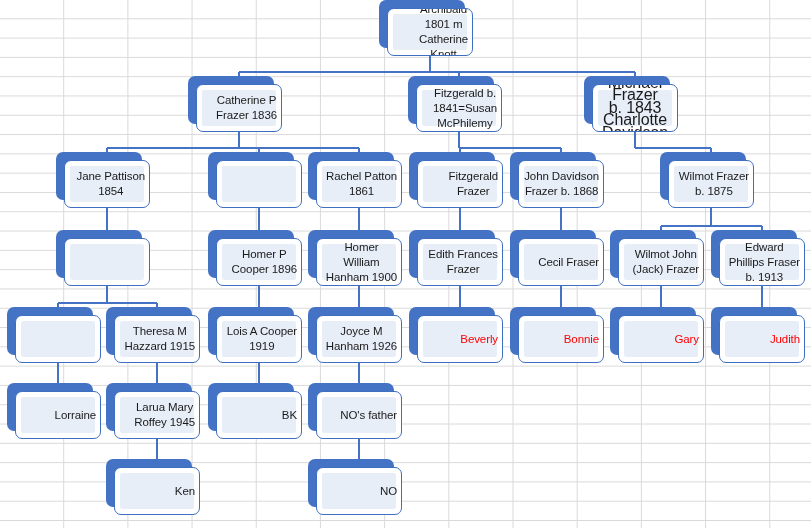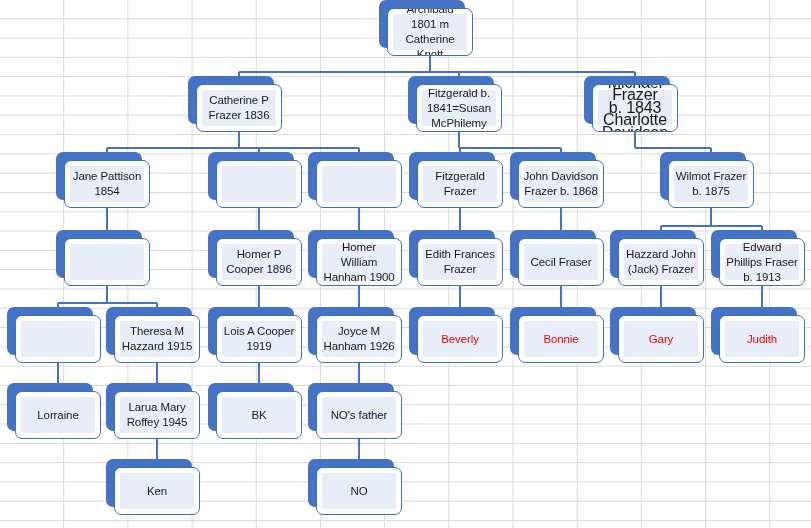--- a/index.html
+++ b/index.html
@@ -50,21 +50,21 @@
     left: 0;
     top: 0;
     width: 100%;
     height: 100%;
     box-sizing: border-box;
     background: #ffffff;
     border: 1.6px solid #3f6fc0;
     border-radius: 7px;
     display: flex;
     align-items: center;
-    justify-content: center;
+    justify-content: flex-end;
     overflow: hidden;
   }
   .node .inner {
     position: absolute;
     left: 5px;
     top: 5px;
     right: 5px;
     bottom: 5px;
     background: #e8eef8;
     border-radius: 2px;
@@ -202,20 +202,22 @@
       <div class="node" style="left: 216px; top: 160px; width: 86px; height: 48px;">
         <div class="shadow"></div>
         <div class="box">
           <div class="inner"></div>
         </div>
       </div>
       <div class="node" style="left: 316px; top: 160px; width: 86px; height: 48px;">
         <div class="shadow"></div>
         <div class="box">
           <div class="inner"></div>
+          <div class="label">Rachel Patton
+1861</div>
         </div>
       </div>
       <div class="node" style="left: 417px; top: 160px; width: 86px; height: 48px;">
         <div class="shadow"></div>
         <div class="box">
           <div class="inner"></div>
           <div class="label">Fitzgerald
 Frazer</div>
         </div>
       </div>
@@ -270,21 +272,21 @@
         <div class="shadow"></div>
         <div class="box">
           <div class="inner"></div>
           <div class="label">Cecil Fraser</div>
         </div>
       </div>
       <div class="node" style="left: 618px; top: 238px; width: 86px; height: 48px;">
         <div class="shadow"></div>
         <div class="box">
           <div class="inner"></div>
-          <div class="label">Hazzard John
+          <div class="label">Wilmot John
 (Jack) Frazer</div>
         </div>
       </div>
       <div class="node" style="left: 719px; top: 238px; width: 86px; height: 48px;">
         <div class="shadow"></div>
         <div class="box">
           <div class="inner"></div>
           <div class="label">Edward
 Phillips Fraser
 b. 1913</div>

